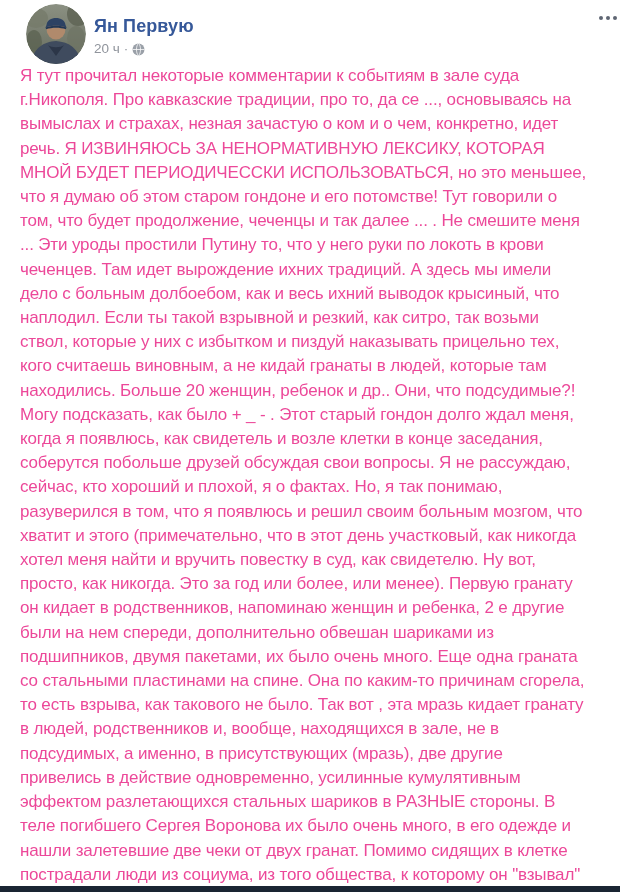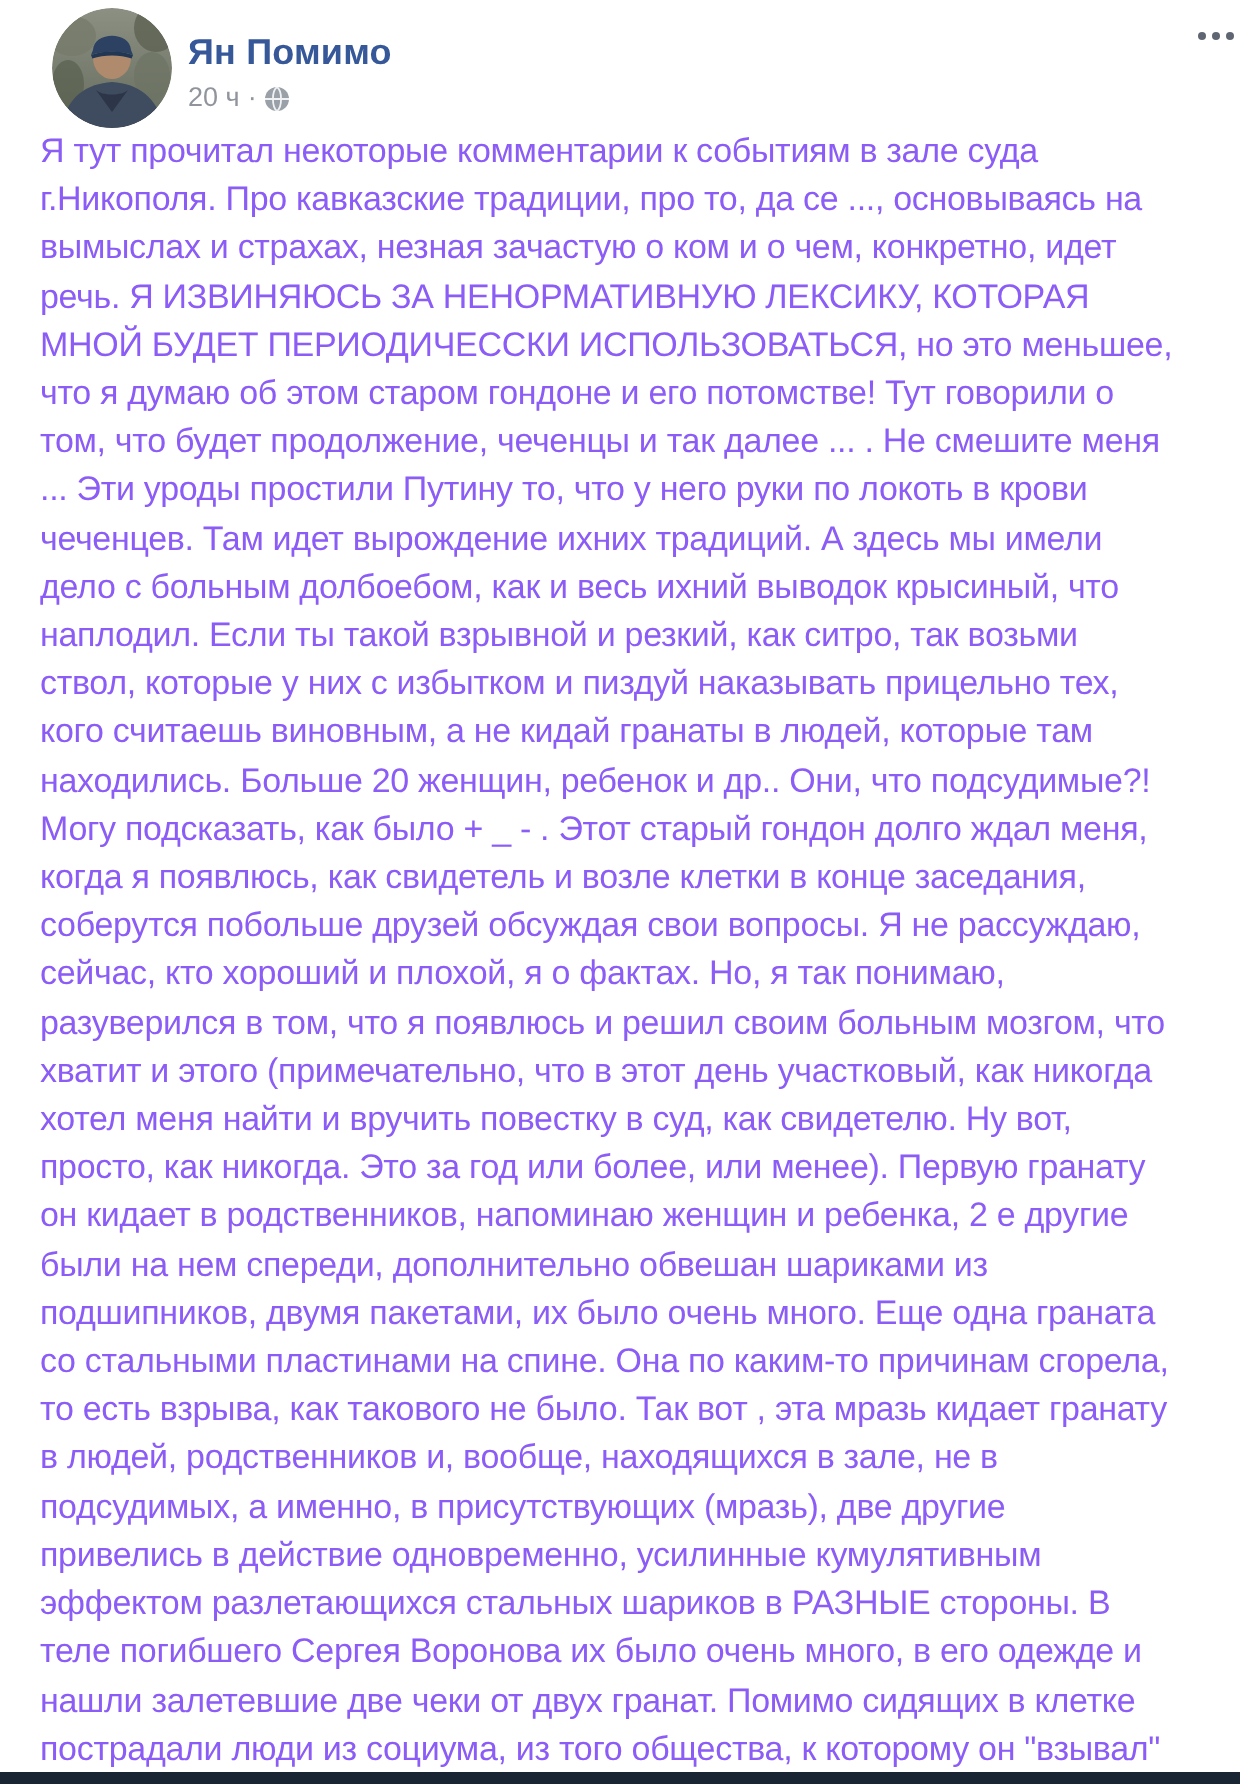--- a/index.html
+++ b/index.html
@@ -36,21 +36,21 @@
     padding: 4px 2px; cursor: pointer;
   }
   .menu-btn i {
     width: 4px; height: 4px; border-radius: 50%;
     background: #5f6673; display: block;
   }
   .post-text {
     position: absolute; left: 20px; top: 64px;
     width: 596px;
     font-size: 17px; line-height: 24.2px;
-    color: #8b5cf6;
+    color: #ec4899;
     white-space: pre;
     letter-spacing: -0.15px;
   }
   .bottom-bar {
     position: absolute; left: 0; bottom: 0;
     width: 620px; height: 6px;
     background: #1a2533;
   }
 </style>
 </head>
@@ -82,21 +82,21 @@
             <path d="M22,41 L30,52 L38,41 C35,44 25,44 22,41 Z" fill="#2c3648"></path>
             <ellipse cx="30" cy="25" rx="9.5" ry="10.5" fill="#b08a6c"></ellipse>
             <path d="M20.5,21 C21,11.5 39,11.5 39.5,21 L40.5,23.5 C34,21.3 26,21.3 19.5,23.5 Z" fill="#2d4263"></path>
             <path d="M19.5,23.5 C26,21.3 34,21.3 40.5,23.5 L40,25 C34,23 26,23 20,25 Z" fill="#1f3least050" opacity="0"></path>
             <path d="M19.5,23.5 C26,21.2 34,21.2 40.5,23.5 L39.8,25.2 C34,23.2 26,23.2 20.2,25.2 Z" fill="#223754"></path>
           </g>
         </svg>
       </span>
     </div>
 
-    <div class="author-name">Ян Помимо</div>
+    <div class="author-name">Ян Первую</div>
 
     <div class="meta-row">
       <span>20 ч</span>
       <span class="sep">·</span>
       <span class="globe">
         <svg width="13" height="13" viewBox="0 0 13 13">
           <circle cx="6.5" cy="6.5" r="6" fill="#9aa0a8"></circle>
           <path d="M0.5,6.5 H12.5 M6.5,0.5 C9.2,2.5 9.2,10.5 6.5,12.5 M6.5,0.5 C3.8,2.5 3.8,10.5 6.5,12.5" stroke="#ffffff" stroke-width="0.9" fill="none" opacity="0.85"></path>
         </svg>
       </span>

